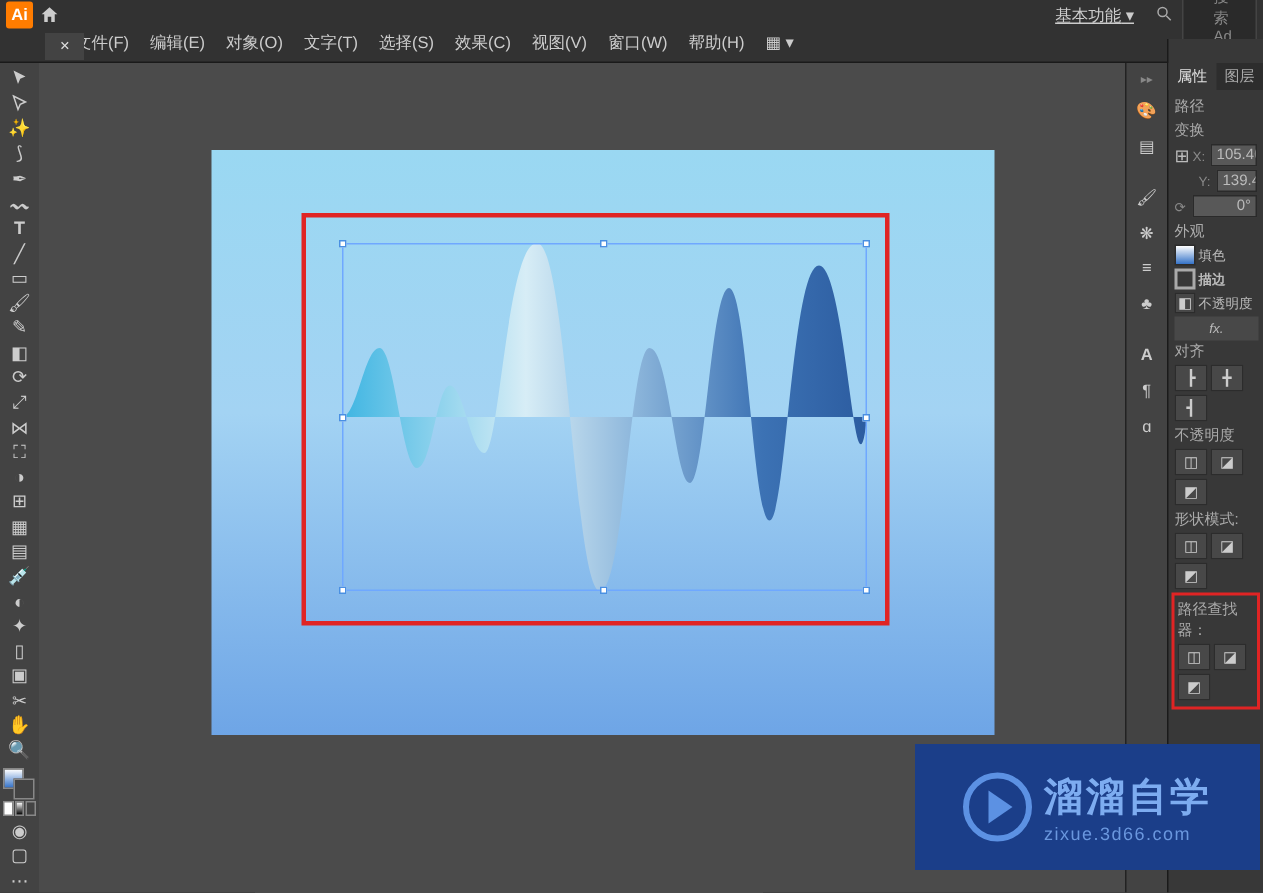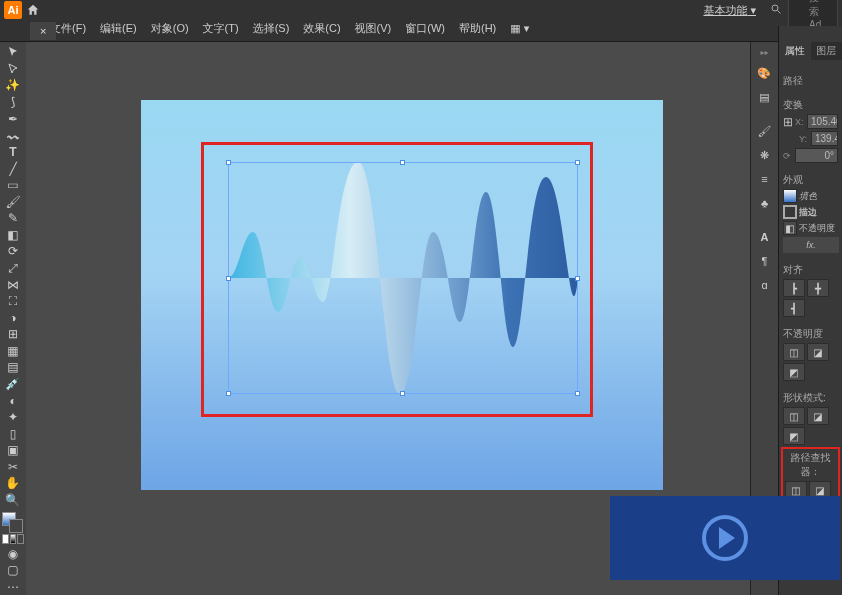--- a/index.html
+++ b/index.html
@@ -35,21 +35,21 @@
 
   .right-dock { position:absolute; top:42px; right:64px; width:28px; bottom:0; background:#434343; border-left:1px solid #222; display:flex; flex-direction:column; align-items:center; padding-top:6px; gap:2px; }
   .right-dock .collapse-arrows { width:22px; height:8px; font-size:8px; color:#888; text-align:center; margin-bottom:4px; }
   .right-dock .ricon { width:22px; height:22px; display:flex; align-items:center; justify-content:center; color:#ccc; cursor:pointer; }
 
   .panel-column { position:absolute; top:26px; right:0; width:64px; bottom:0; background:#383838; border-left:1px solid #1a1a1a; }
   .panel-tabs { height:18px; display:flex; background:#2d2d2d;margin-top:16px; }
   .panel-tab { flex:1; font-size:10px; display:flex; align-items:center; justify-content:center; color:#aaa; }
   .panel-tab.active { background:#383838; color:#e0e0e0; }
   .panel-body { padding: 4px 4px; font-size:10px; color:#bbb; }
-  .section-title { font-size:10px; color:#aaa; margin: 10px 0 2px; }
+  .section-title { font-size:10px; color:#aaa; margin: 0 0 2px; }
   .prop-row { display:flex; align-items:center; gap:2px; margin-bottom:2px; }
   .prop-row .lbl { font-size:9px; color:#888; width:10px; }
   .prop-row .val { flex:1; background:#585858; padding:1px 3px; font-size:10px; text-align:right; border:1px solid #2a2a2a; overflow:hidden; white-space:nowrap; }
   .icon-btn { width:22px; height:18px; background:#484848; border:1px solid #2c2c2c; display:inline-flex; align-items:center; justify-content:center; font-size:10px; color:#ccc; cursor:pointer; }
   .icon-row { display:flex; gap:2px; flex-wrap:wrap; margin:2px 0; }
   .fx-btn { width:56px; height:16px; background:#484848; font-size:9px; display:flex; align-items:center; justify-content:center; font-style:italic; }
   .red-highlight-box { border:2px solid #e02424; padding:2px; margin:2px -2px; }
 
   .watermark { position:absolute; bottom:15px; right:2px; width:230px; height:84px; background:#1B3E89; display:flex; align-items:center; justify-content:center; gap:8px; }
   .watermark .play { width:46px; height:46px; border:4px solid #5C91E3; border-radius:50%; display:flex; align-items:center; justify-content:center; }
@@ -221,21 +221,21 @@
       <span class="val">139.45</span>
     </div>
     <div class="prop-row">
       <span class="lbl">⟳</span>
       <span class="val">0°</span>
     </div>
 
     <div class="section-title">外观</div>
     <div class="prop-row">
       <span class="icon-btn" style="width:14px;height:14px;background:linear-gradient(#fff,#3573c8);"></span>
-      <span style="font-size:9px;font-style:italic;">填色</span>
+      <span style="font-size:9px;">填色</span>
     </div>
     <div class="prop-row">
       <span class="icon-btn" style="width:14px;height:14px;background:#383838;border:2px solid #aaa;"></span>
       <span style="font-size:9px;font-weight:bold;">描边</span>
     </div>
     <div class="prop-row">
       <span class="icon-btn" style="width:14px;height:14px;">◧</span>
       <span style="font-size:9px;">不透明度</span>
     </div>
     <div class="fx-btn">fx.</div>
@@ -255,25 +255,29 @@
     </div>
 
     <div class="section-title">形状模式:</div>
     <div class="icon-row">
       <span class="icon-btn">◫</span>
       <span class="icon-btn">◪</span>
       <span class="icon-btn">◩</span>
     </div>
 
     <div class="red-highlight-box">
-      <div class="section-title" style="margin-top:0;text-align:center;">路径查找器：</div>
+      <div class="section-title" style="margin-top:0;">路径查找器：</div>
       <div class="icon-row">
         <span class="icon-btn">◫</span>
         <span class="icon-btn">◪</span>
         <span class="icon-btn">◩</span>
       </div>
     </div>
   </div>
 </div>
 
 <div class="watermark">
   <div class="play"></div>
+  <div class="wm-text">
+    <div class="wm-title">溜溜自学</div>
+    <div class="wm-url">zixue.3d66.com</div>
+  </div>
 </div>
 
 </body></html>

